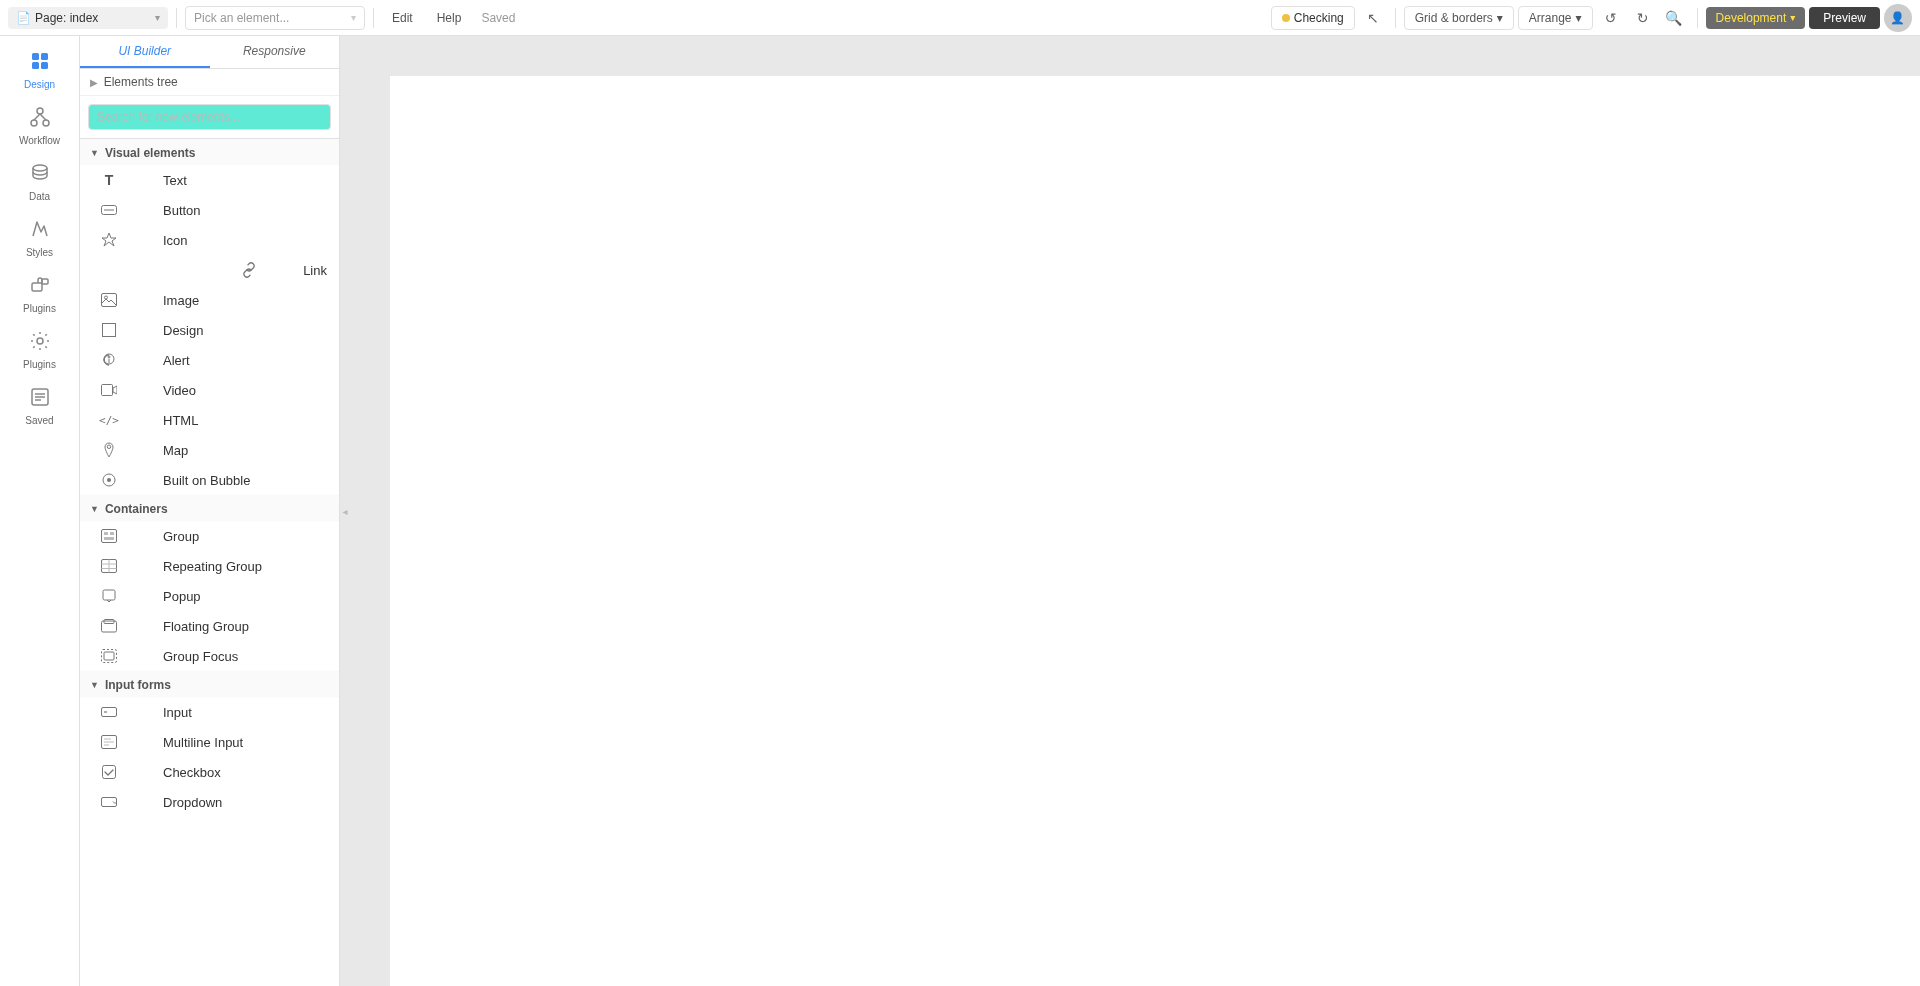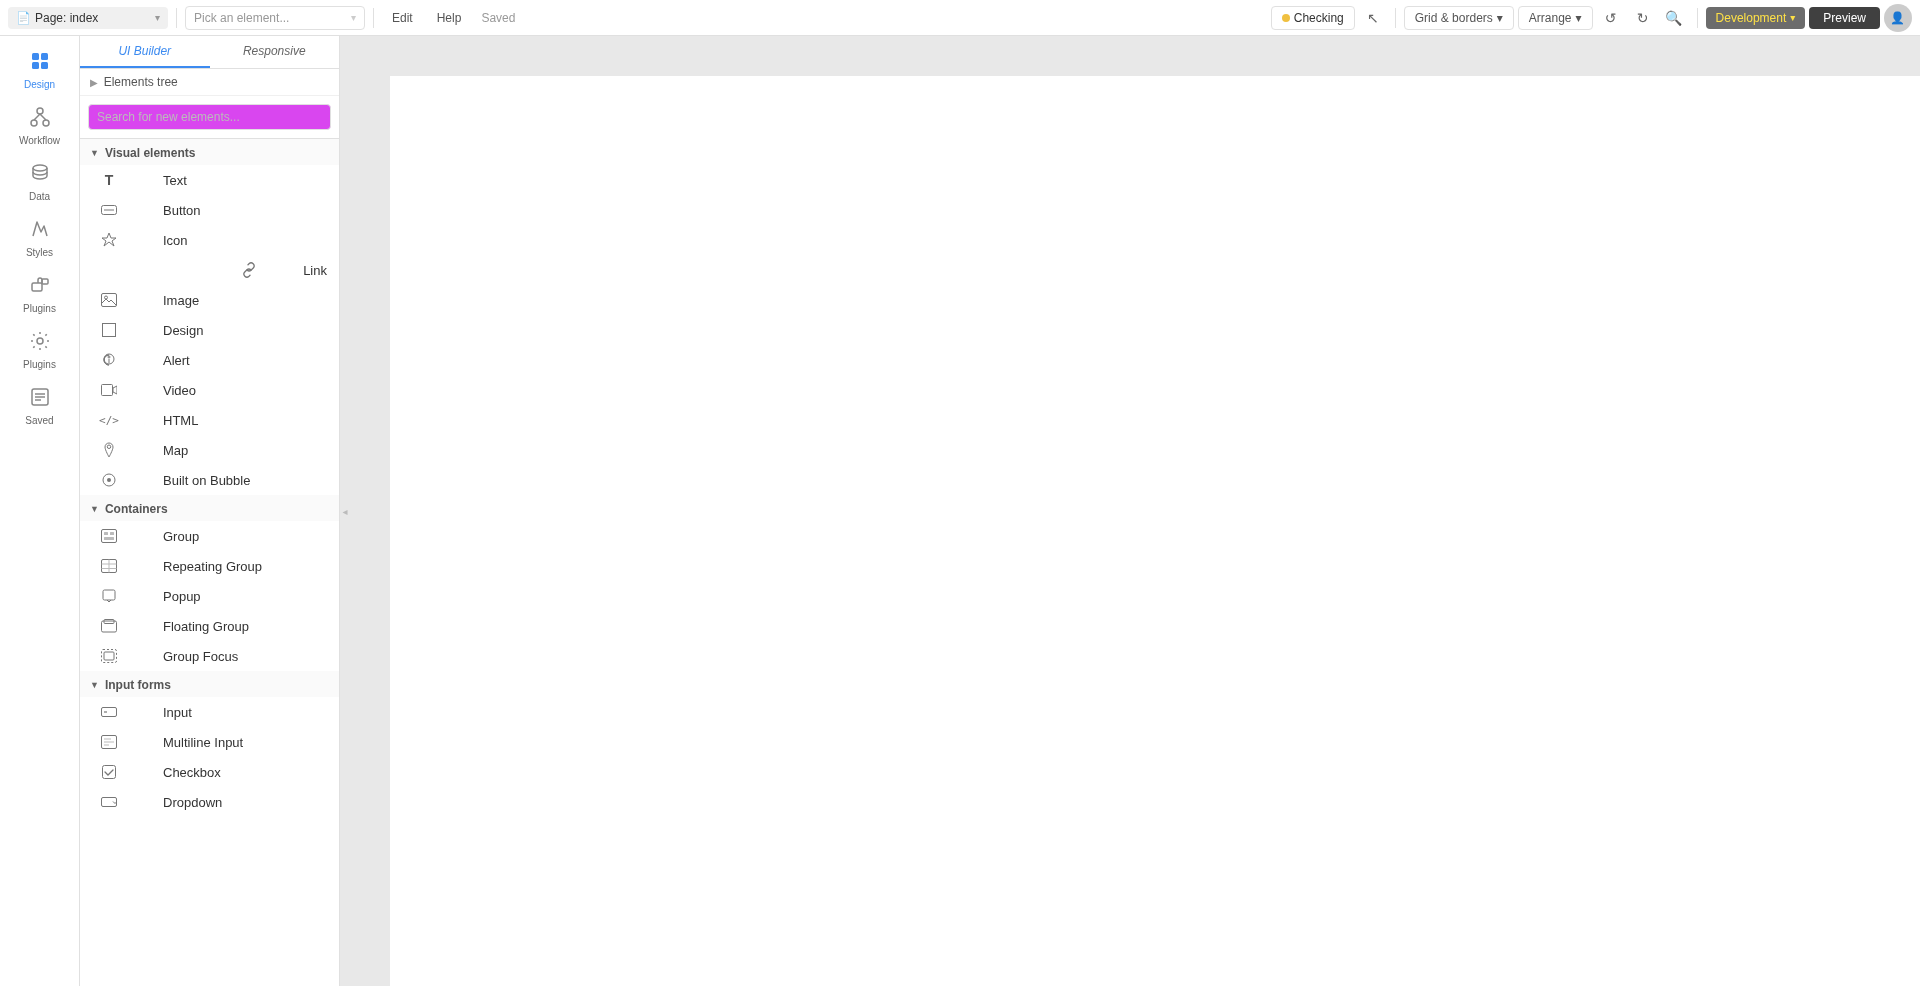--- a/index.html
+++ b/index.html
@@ -90,21 +90,21 @@
     .panel-tab {
       flex: 1; padding: 8px 4px; text-align: center; font-size: 12px; color: #666;
       cursor: pointer; border-bottom: 2px solid transparent; font-style: italic;
     }
     .panel-tab.active { color: #3d8bf0; border-bottom-color: #3d8bf0; font-weight: 500; }
     .panel-search {
       padding: 8px; border-bottom: 1px solid #e0e0e0; flex-shrink: 0;
     }
     .panel-search input {
       width: 100%; padding: 5px 8px; font-size: 12px; border: 1px solid #e0e0e0;
-      border-radius: 4px; outline: none; color: #333; background: #d946ef;
+      border-radius: 4px; outline: none; color: #333; background: #5eead4;
     }
     .panel-search input::placeholder { color: #bbb; }
     .panel-content { flex: 1; overflow-y: auto; }
     .panel-content::-webkit-scrollbar { width: 4px; }
     .panel-content::-webkit-scrollbar-thumb { background: #ccc; border-radius: 2px; }
 
     
     .tree-section {
       display: flex; align-items: center; gap: 6px; padding: 6px 10px;
       cursor: pointer; font-size: 12px; color: #555; border-bottom: 1px solid #f0f0f0;

